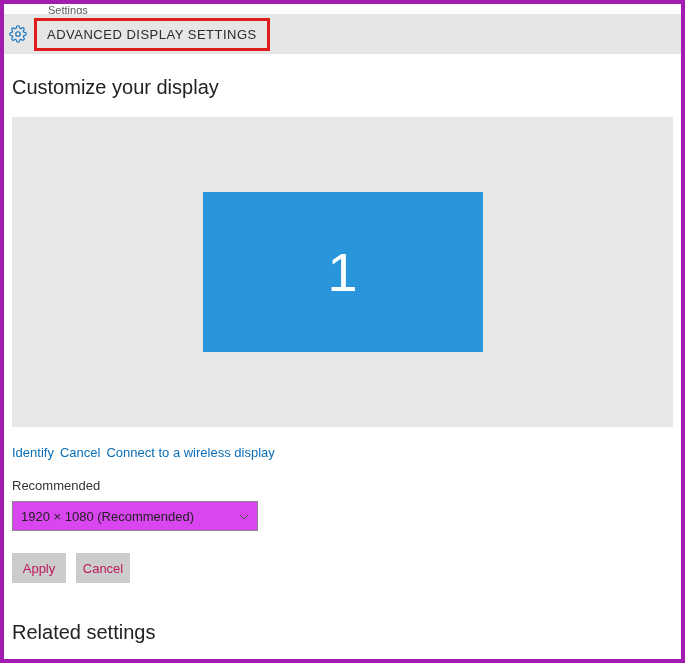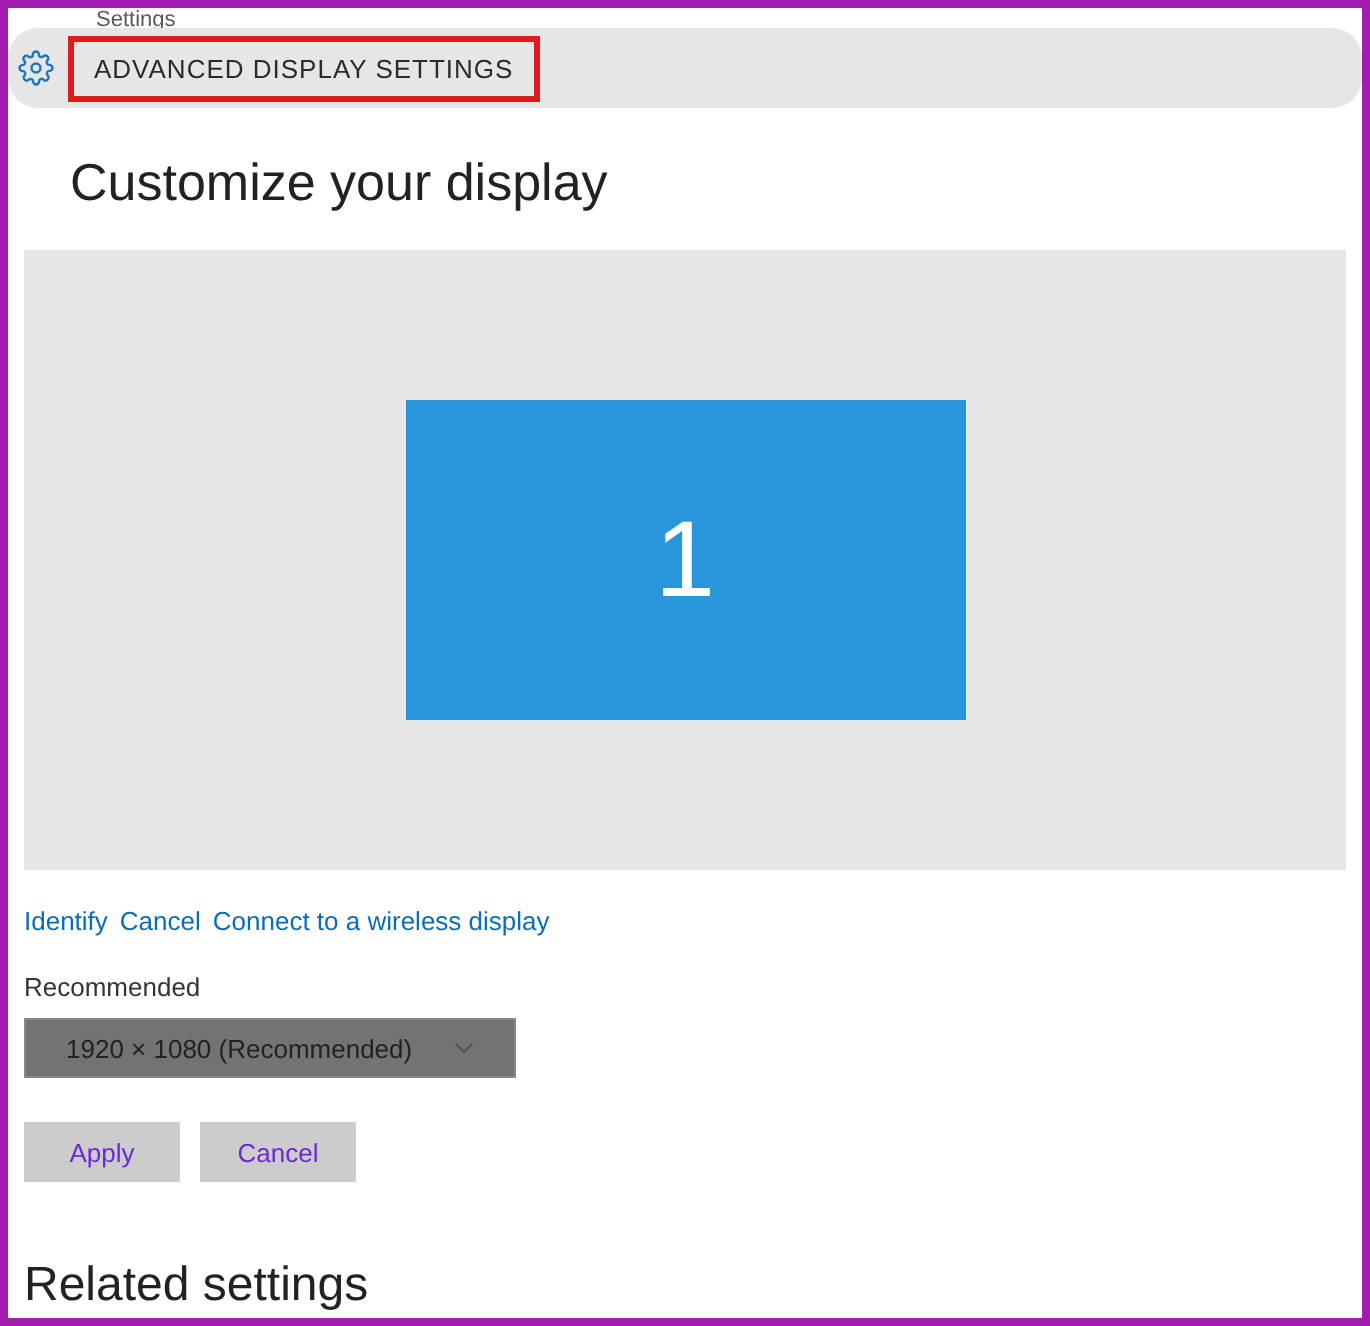--- a/index.html
+++ b/index.html
@@ -24,21 +24,20 @@
       color: #5a5a5a;
       font-size: 11px;
       padding-left: 44px;
     }
     .header-bar {
       background: #e6e6e6;
       height: 40px;
       display: flex;
       align-items: center;
       padding-left: 2px;
-      border-radius: 15px;
     }
     .gear-wrap {
       width: 20px;
       height: 20px;
       display: flex;
       align-items: center;
       justify-content: center;
       margin-right: 6px;
       margin-left: 2px;
       color: #1a76c2;
@@ -51,25 +50,24 @@
     .page-title {
       font-size: 13px;
       font-weight: 400;
       letter-spacing: 0.5px;
       color: #2b2b2b;
     }
     .content {
       padding: 22px 8px 0 8px;
     }
     .section-heading {
-      font-size: 26px;
+      font-size: 20px;
       font-weight: 300;
       color: #222;
       margin-bottom: 18px;
-      margin-left: 23px;
     }
     .display-preview {
       background: #e7e7e7;
       height: 310px;
       position: relative;
       display: flex;
       align-items: center;
       justify-content: center;
     }
     .monitor-tile {
@@ -99,49 +97,49 @@
       color: #333;
       margin-bottom: 8px;
     }
     .select-box {
       width: 246px;
       height: 30px;
       border: 1px solid #888;
       display: flex;
       align-items: center;
       justify-content: space-between;
-      padding: 0 20px;
+      padding: 0 8px;
       font-size: 13px;
       color: #222;
-      background: #737373;
+      background: #d946ef;
       cursor: pointer;
     }
     .chevron {
       font-size: 10px;
       color: #555;
     }
     .button-row {
       display: flex;
       gap: 10px;
       margin-top: 22px;
     }
     .btn {
-      width: 78px;
+      width: 54px;
       height: 30px;
       background: #ccc;
-      color: #6d28d9;
+      color: #be185d;
       border: none;
       font-size: 13px;
       display: flex;
       align-items: center;
       justify-content: center;
       cursor: default;
     }
     .related-heading {
-      font-size: 24px;
+      font-size: 20px;
       font-weight: 400;
       color: #222;
       margin-top: 38px;
       margin-bottom: 14px;
     }
   </style>
 </head>
 <body>
 
 <div class="outer-frame">

